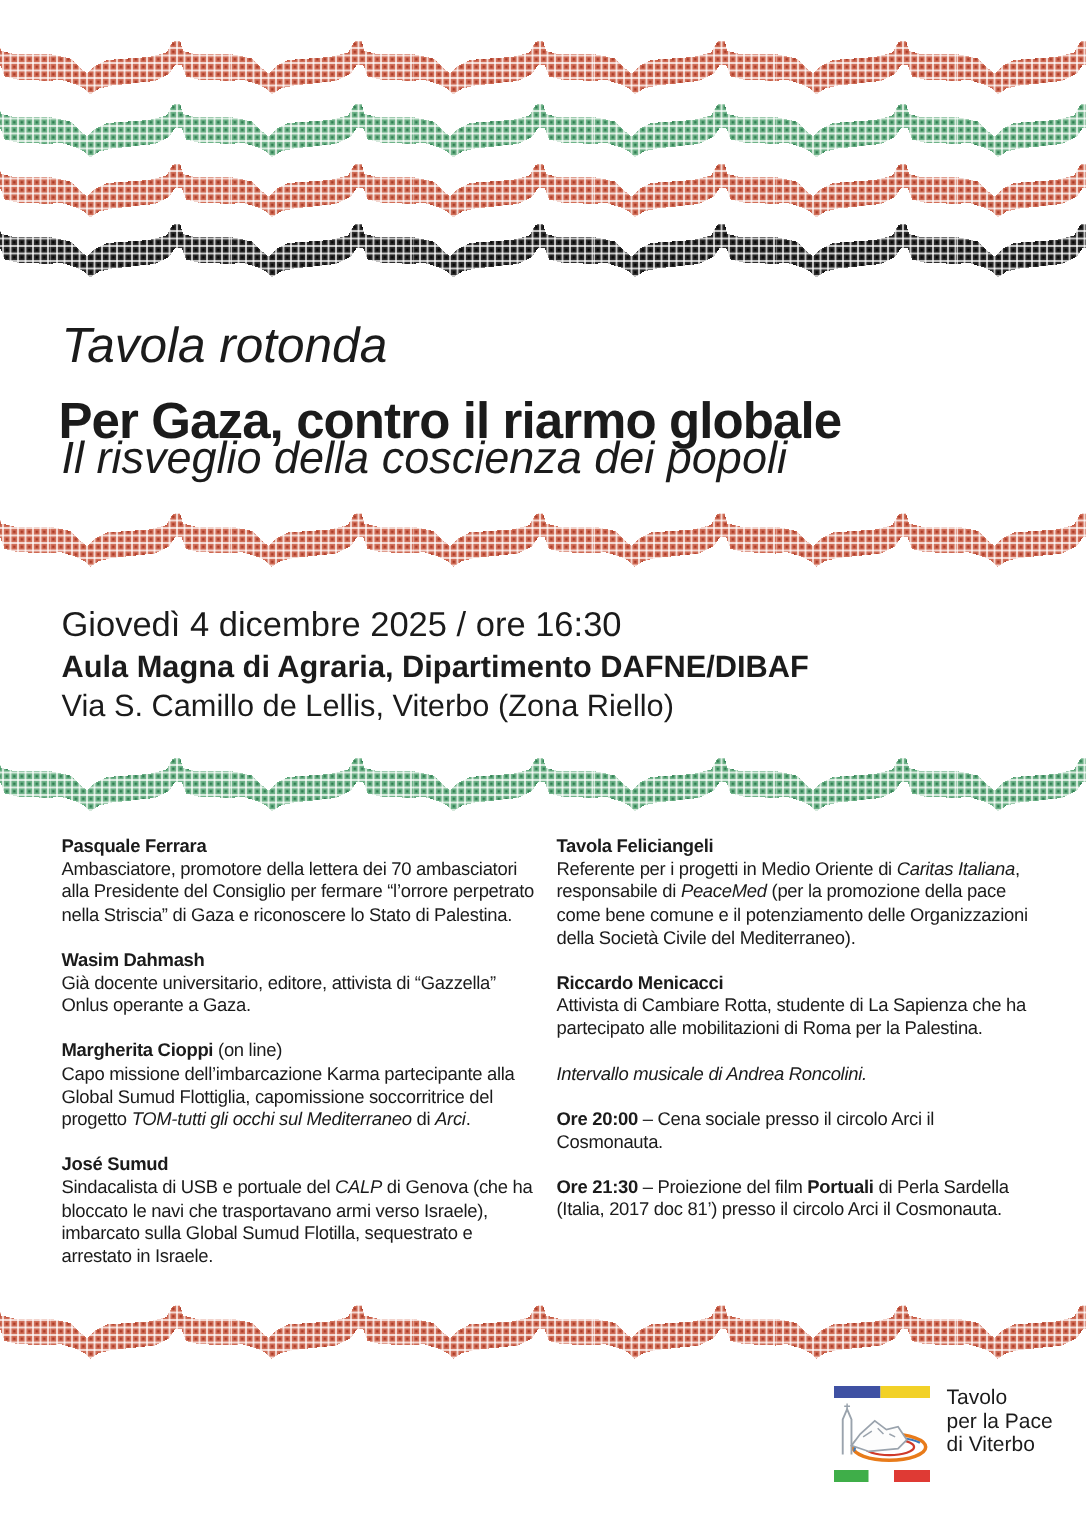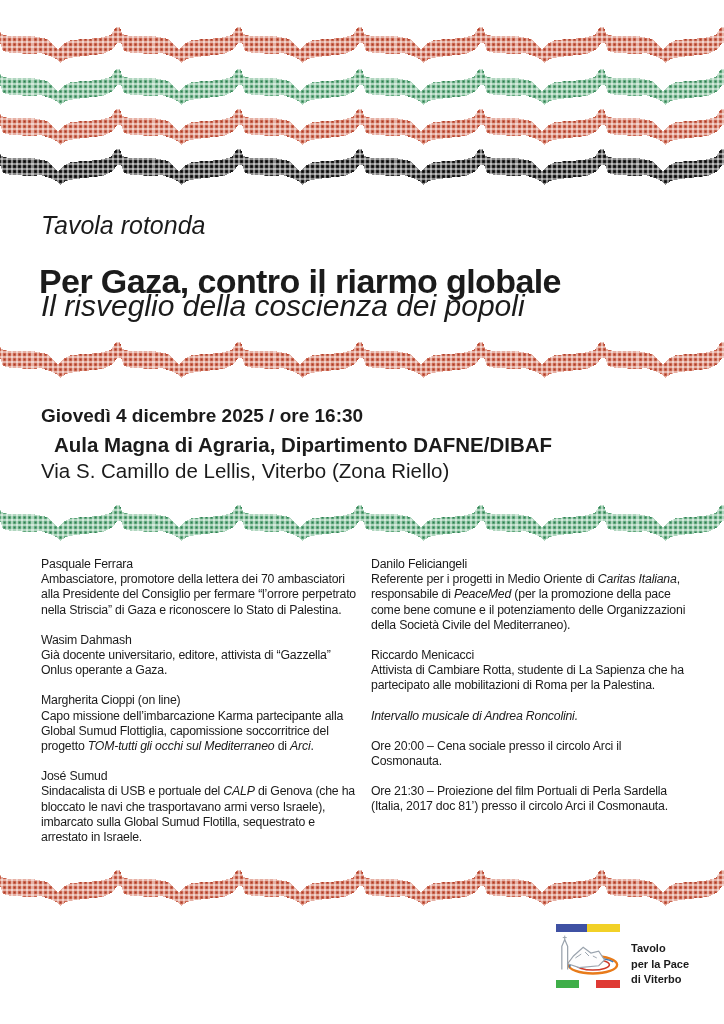--- a/index.html
+++ b/index.html
@@ -1,36 +1,36 @@
 <!DOCTYPE html>
 <html><head>
 <meta charset="utf-8">
 <style>
   html,body{margin:0;padding:0;background:#fff;}
   .page{position:relative;width:724px;height:1024px;background:#ffffff;overflow:hidden;
         font-family:"Liberation Sans",sans-serif;color:#1b1b1b;}
   svg.band{position:absolute;left:0;display:block;}
-  .kicker{position:absolute;left:41px;top:213px;font-size:25px;font-style:italic;line-height:1;}
+  .kicker{position:absolute;left:41px;top:213px;font-size:33px;font-style:italic;line-height:1;}
   .title{position:absolute;left:39px;top:264px;font-size:34px;font-weight:bold;letter-spacing:-0.6px;line-height:1;}
   .subtitle{position:absolute;left:41px;top:291px;font-size:30px;font-style:italic;line-height:1;}
   .when{position:absolute;left:41px;top:401px;}
-  .when .l1{font-size:19px;font-weight:bold;line-height:30px;}
-  .when .l2{font-size:20.5px;font-weight:bold;line-height:27px;margin-left:13px;}
+  .when .l1{font-size:23px;font-weight:normal;line-height:30px;}
+  .when .l2{font-size:20.5px;font-weight:bold;line-height:27px;}
   .when .l3{font-size:20.5px;line-height:26px;}
   .col{position:absolute;top:557px;}
   .col-left{left:41px;width:318px;}
   .col-right{left:371px;width:316px;}
   .col p.block{margin:0 0 15px 0;font-size:12.3px;line-height:15.2px;letter-spacing:-0.2px;}
-  .col .b{font-weight:normal;}
+  .col .b{font-weight:bold;}
   .col .i{font-style:italic;}
   .logo{position:absolute;left:556px;top:924px;display:flex;align-items:flex-start;}
   .logo-left{width:66px;display:flex;flex-direction:column;}
   .logo-left svg{display:block;}
   .logo-sketch{margin:2px 0;}
-  .logo-text{margin-left:9px;font-size:11px;font-weight:bold;line-height:15.5px;color:#1b1b1b;margin-top:17px;}
+  .logo-text{margin-left:9px;font-size:14px;font-weight:normal;line-height:15.5px;color:#1b1b1b;}
 </style>
 </head>
 <body>
 
 <div class="page">
 
   <svg width="0" height="0" style="position:absolute" aria-hidden="true">
     <defs>
       <pattern id="p-red" width="5" height="5" patternUnits="userSpaceOnUse">
         <rect x="0.45" y="0.45" width="4.1" height="4.1" fill="#d2705a"></rect>
@@ -144,21 +144,21 @@
     <div class="l3">Via S. Camillo de Lellis, Viterbo (Zona Riello)</div>
   </div>
 
   <div class="col col-left">
       <p class="block"><span class="b">Pasquale Ferrara</span><br><span>Ambasciatore, promotore della lettera dei 70 ambasciatori alla Presidente del Consiglio per fermare “l’orrore perpetrato nella Striscia” di Gaza e riconoscere lo Stato di Palestina.</span></p>
       <p class="block"><span class="b">Wasim Dahmash</span><br><span>Già docente universitario, editore, attivista di “Gazzella” Onlus operante a Gaza.</span></p>
       <p class="block"><span class="b">Margherita Cioppi</span><span> (on line)</span><br><span>Capo missione dell’imbarcazione Karma partecipante alla Global Sumud Flottiglia, capomissione soccorritrice del progetto </span><span class="i">TOM-tutti gli occhi sul Mediterraneo</span><span> di </span><span class="i">Arci</span><span>.</span></p>
       <p class="block"><span class="b">José Sumud</span><br><span>Sindacalista di USB e portuale del </span><span class="i">CALP</span><span> di Genova (che ha bloccato le navi che trasportavano armi verso Israele), imbarcato sulla Global Sumud Flotilla, sequestrato e arrestato in Israele.</span></p>
     </div>
   <div class="col col-right">
-      <p class="block"><span class="b">Danilo Feliciangeli</span><br><span>Referente per i progetti in Medio Oriente di </span><span class="i">Caritas Italiana</span><span>, responsabile di </span><span class="i">PeaceMed</span><span> (per la promozione della pace come bene comune e il potenziamento delle Organizzazioni della Società Civile del Mediterraneo).</span></p>
+      <p class="block"><span class="b">Tavola Feliciangeli</span><br><span>Referente per i progetti in Medio Oriente di </span><span class="i">Caritas Italiana</span><span>, responsabile di </span><span class="i">PeaceMed</span><span> (per la promozione della pace come bene comune e il potenziamento delle Organizzazioni della Società Civile del Mediterraneo).</span></p>
       <p class="block"><span class="b">Riccardo Menicacci</span><br><span>Attivista di Cambiare Rotta, studente di La Sapienza che ha partecipato alle mobilitazioni di Roma per la Palestina.</span></p>
       <p class="block"><span class="i">Intervallo musicale di Andrea Roncolini.</span></p>
       <p class="block"><span class="b">Ore 20:00</span><span> – Cena sociale presso il circolo Arci il Cosmonauta.</span></p>
       <p class="block"><span class="b">Ore 21:30</span><span> – Proiezione del film </span><span class="b">Portuali</span><span> di Perla Sardella (Italia, 2017 doc 81’) presso il circolo Arci il Cosmonauta.</span></p>
     </div>
 
   <div class="logo">
     <div class="logo-left">
       <svg width="64" height="8">
         <rect x="0" y="0" width="31" height="8" fill="#3f51a3"></rect>

